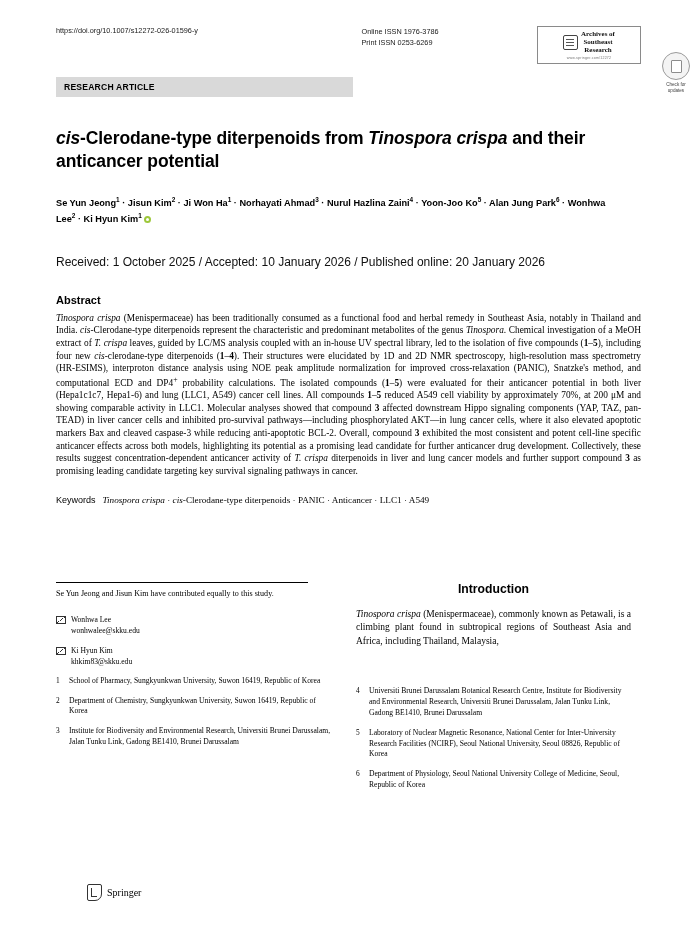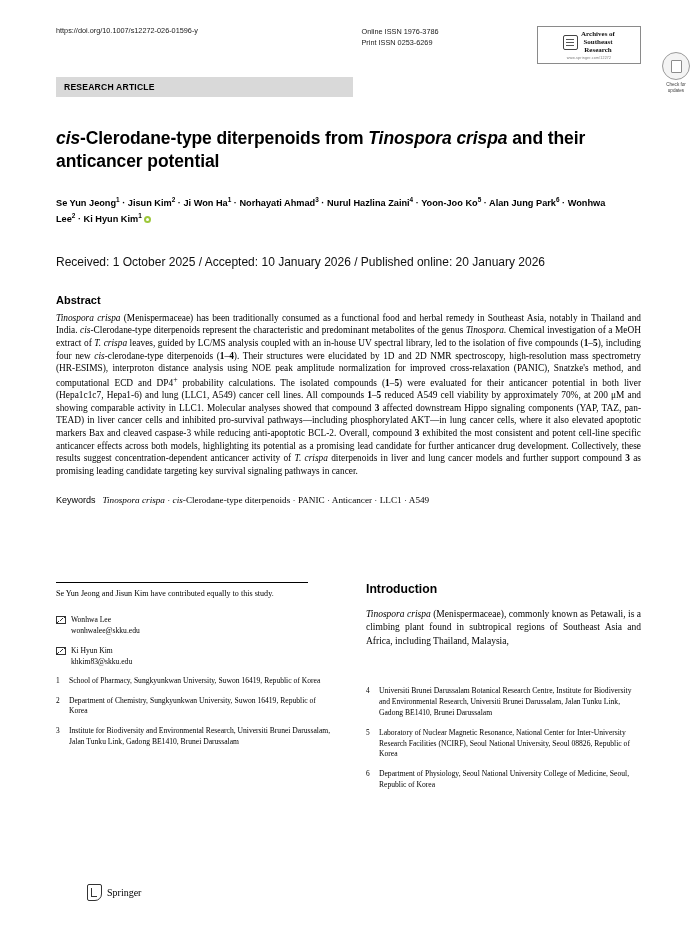--- a/index.html
+++ b/index.html
@@ -198,21 +198,21 @@
     font-size: 9px;
   }
   .keywords em { font-style: italic; }
   
   .cols {
     position: absolute;
     left: 56px;
     top: 582px;
     width: 585px;
     display: flex;
-    gap: 34px;
+    gap: 24px;
   }
   .col-left { width: 276px; position: relative; }
   .col-right { width: 275px; }
   .rule {
     border-top: 1px solid #000;
     width: 252px;
     margin-bottom: 6px;
   }
   .equal-note {
     font-size: 8.1px;
@@ -247,20 +247,21 @@
     font-size: 7.6px;
     line-height: 1.42;
     margin-bottom: 9px;
   }
   .aff-num { width: 7px; flex: none; font-size: 7.4px; }
   h2.intro {
     font-family: "Liberation Sans", sans-serif;
     font-size: 12.2px;
     font-weight: bold;
     margin: 0 0 12px 0;
+    text-align: center;
   }
   p.body {
     font-size: 9.5px;
     line-height: 1.42;
     margin: 0;
     text-align: justify;
   }
   p.body em { font-style: italic; }
   .springer {
     position: absolute;

